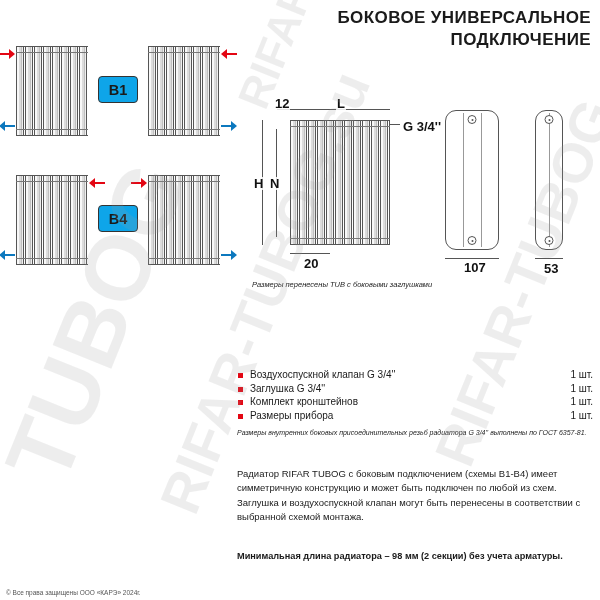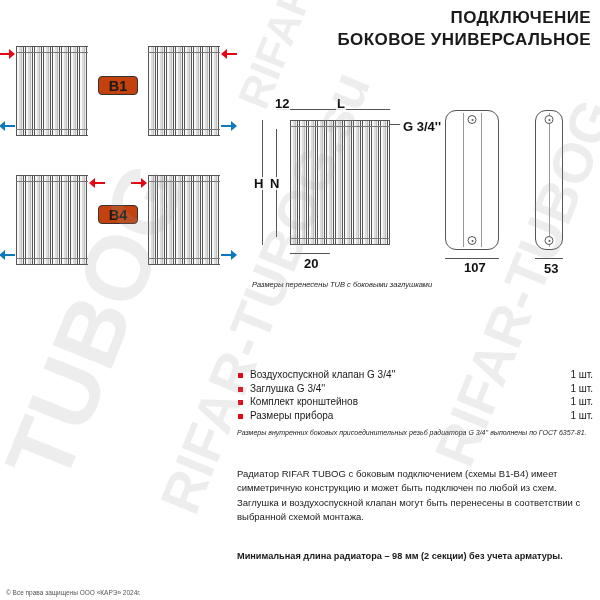--- a/index.html
+++ b/index.html
@@ -26,22 +26,22 @@
       #555 0 1px,#f8f8f8 1px 3px,#dcdcdc 3px 5px,#bfbfbf 5px 6px,
       #efefef 6px 7px,#555 7px 8px,#ffffff 8px 9px);}
   .radiator{position:absolute;top:2px;width:72px;height:90px;
             border-top:1px solid #555;border-bottom:1px solid #555;}
   .capped::before,.capped::after{content:"";position:absolute;left:0;right:0;height:0;
             border-top:1px solid #777;}
   .capped::before{top:5px;}
   .capped::after{bottom:5px;}
   .rad-left{left:14px;}
   .rad-right{left:146px;}
-  .scheme-label{position:absolute;left:96px;top:32px;width:40px;height:19px;
-            border:1.5px solid #333;border-radius:4px;background:#c2410c;z-index:2;
+  .scheme-label{position:absolute;left:96px;top:32px;width:40px;height:27px;
+            border:1.5px solid #333;border-radius:4px;background:#0ea5e9;z-index:2;
             display:flex;align-items:center;justify-content:center;
             font-weight:bold;font-size:14.5px;}
   .arrow{position:absolute;width:16px;height:10px;display:block;z-index:2;}
   .arrow i{position:absolute;display:block;}
   .arrow .shaft{top:4px;height:2px;width:10px;background:currentColor;}
   .arrow .head{top:0;width:0;height:0;border-top:5px solid transparent;border-bottom:5px solid transparent;}
   .arrow.right .shaft{left:0;}
   .arrow.right .head{left:10px;border-left:6px solid currentColor;}
   .arrow.left .shaft{left:6px;}
   .arrow.left .head{left:0;border-right:6px solid currentColor;}
@@ -89,22 +89,22 @@
 <body>
 
 <div class="page">
 
   <div class="wm wm1">TUBOG</div>
   <div class="wm wm2">RIFAR-TUBOG.su</div>
   <div class="wm wm3">RIFAR-TUBOG</div>
   <div class="wm wm4">RIFAR</div>
 
   <div class="title">
+    <div>БОКОВОЕ УНИВЕРСАЛЬНОЕ</div>
     <div>ПОДКЛЮЧЕНИЕ</div>
-    <div>БОКОВОЕ УНИВЕРСАЛЬНОЕ</div>
   </div>
 
   <div class="schemes">
       <div class="scheme-row">
         <div class="radiator tube-pattern capped rad-left"></div>
         <div class="scheme-label">В1</div>
         <div class="radiator tube-pattern capped rad-right"></div>
         <span class="arrow right" style="left: -3px; top: 5px; color: rgb(227, 6, 19);">
           <i class="shaft"></i>
           <i class="head"></i>

